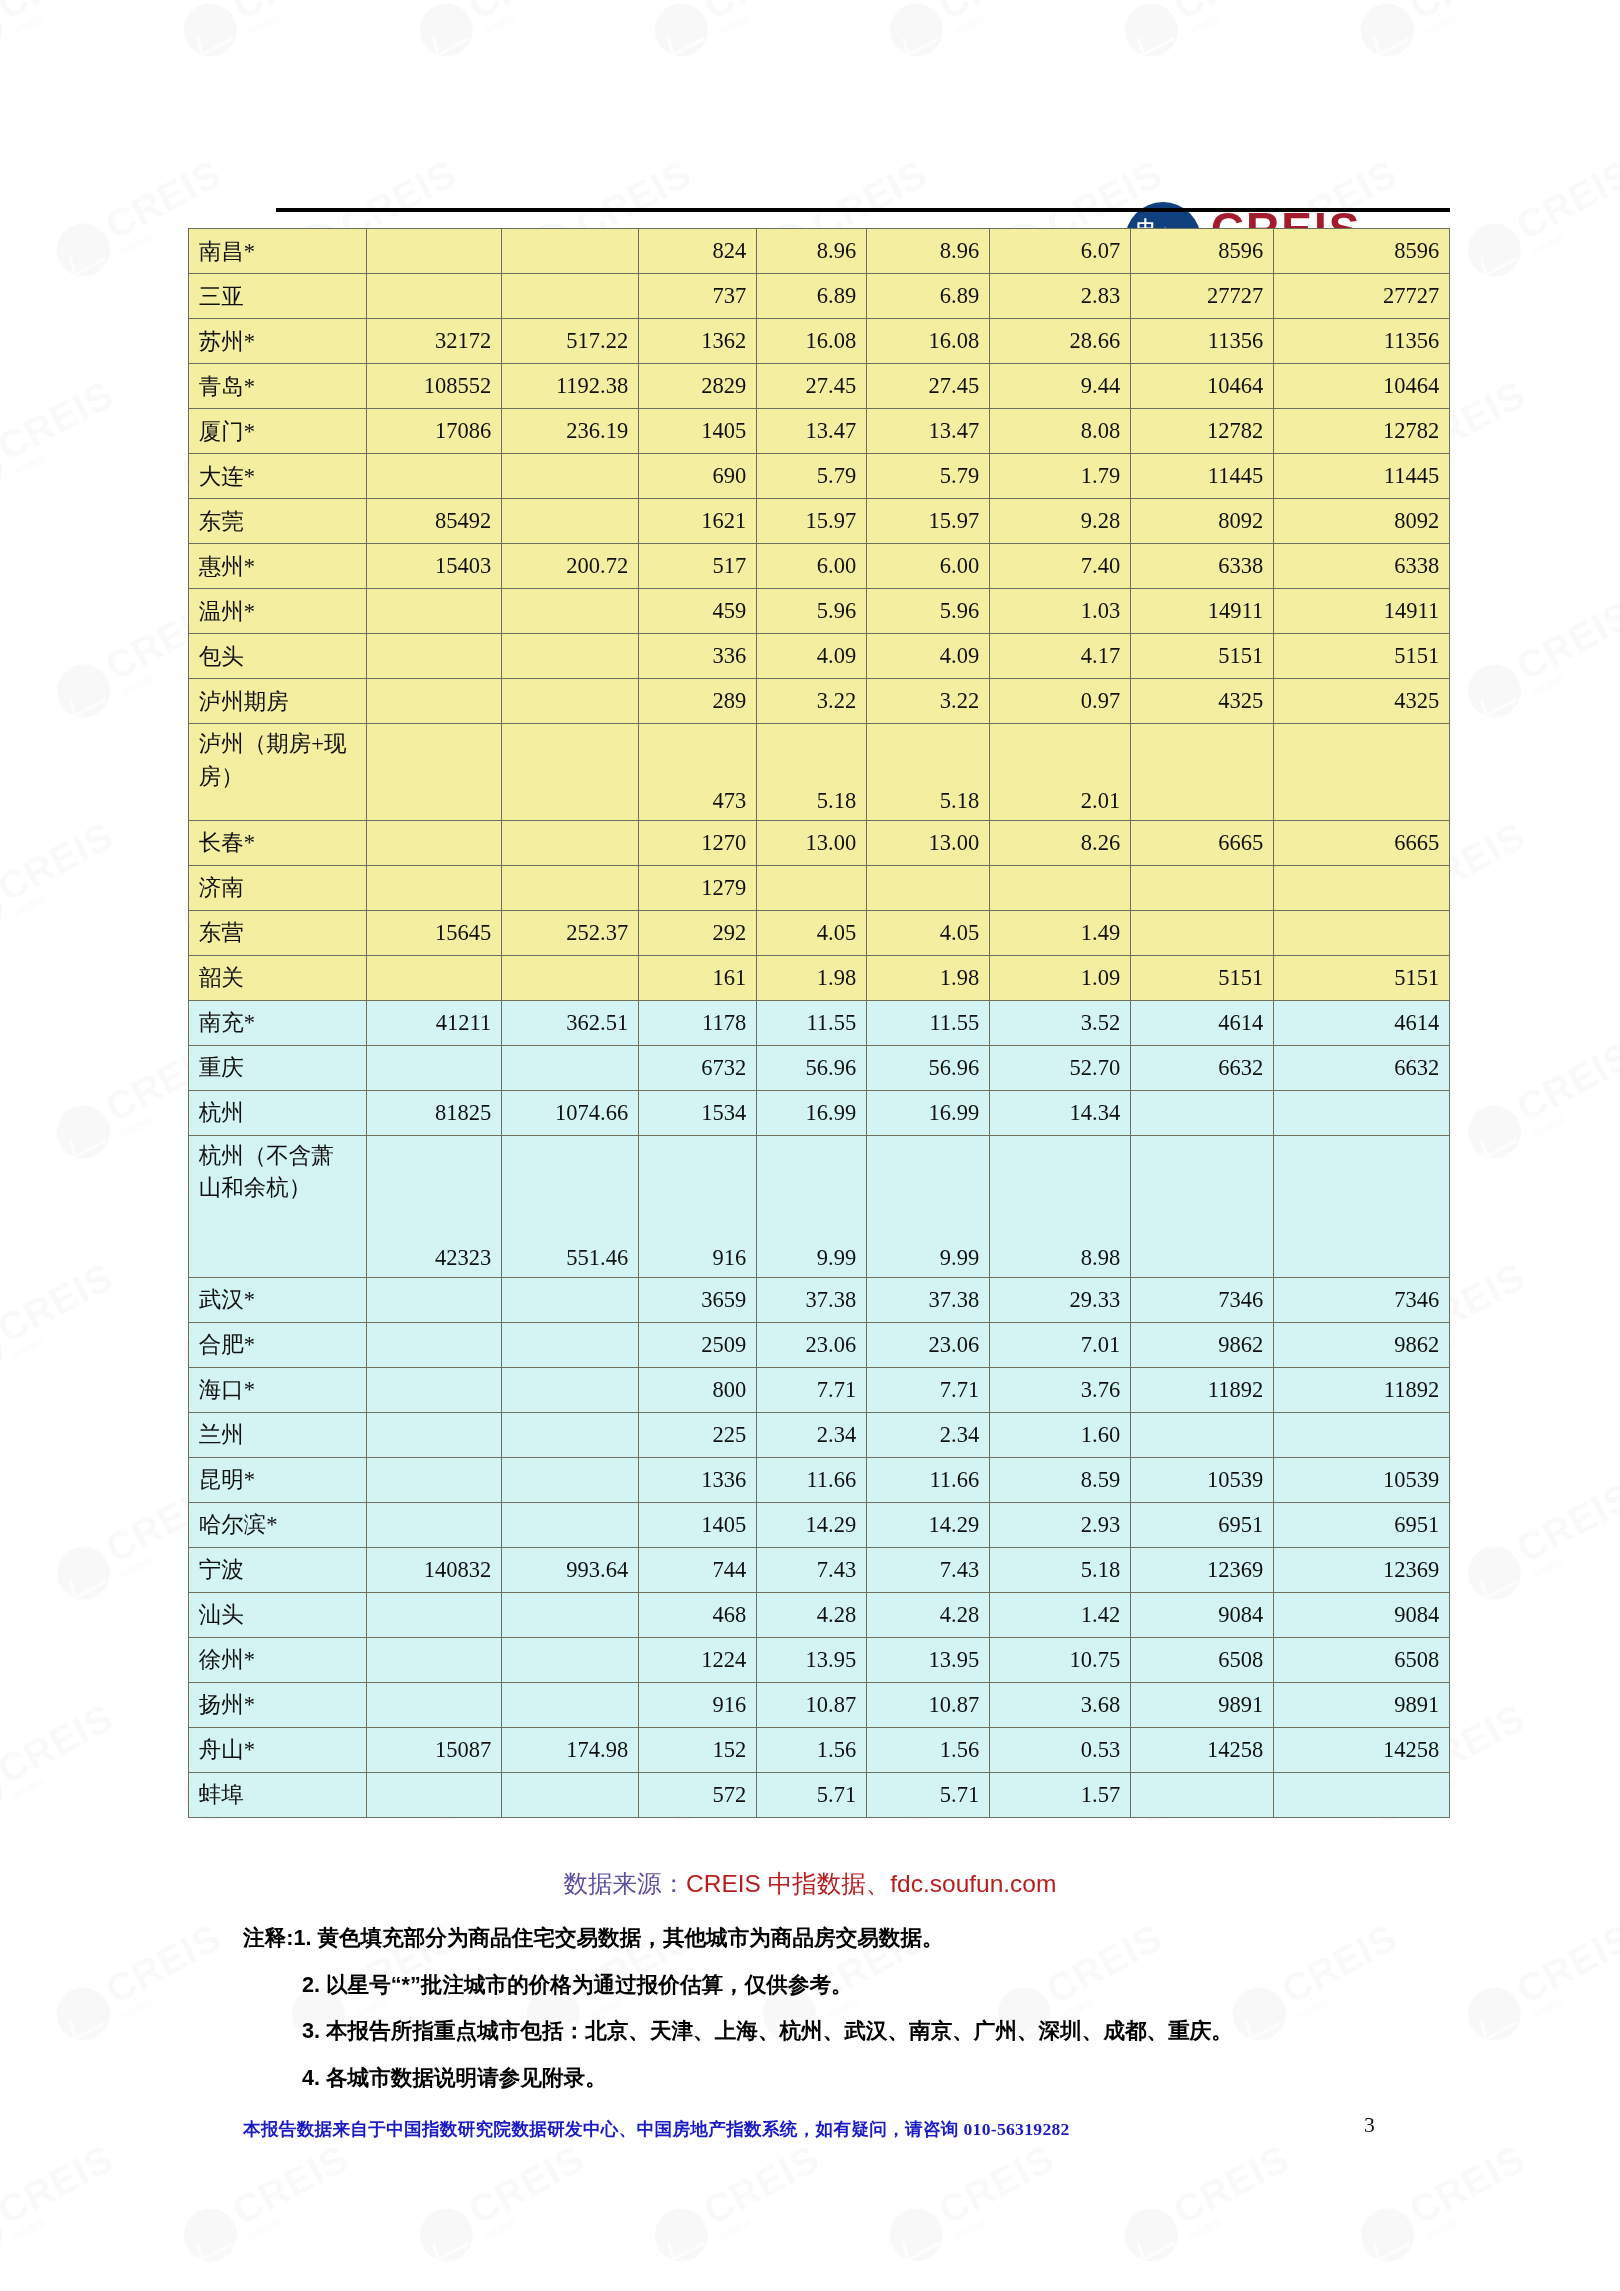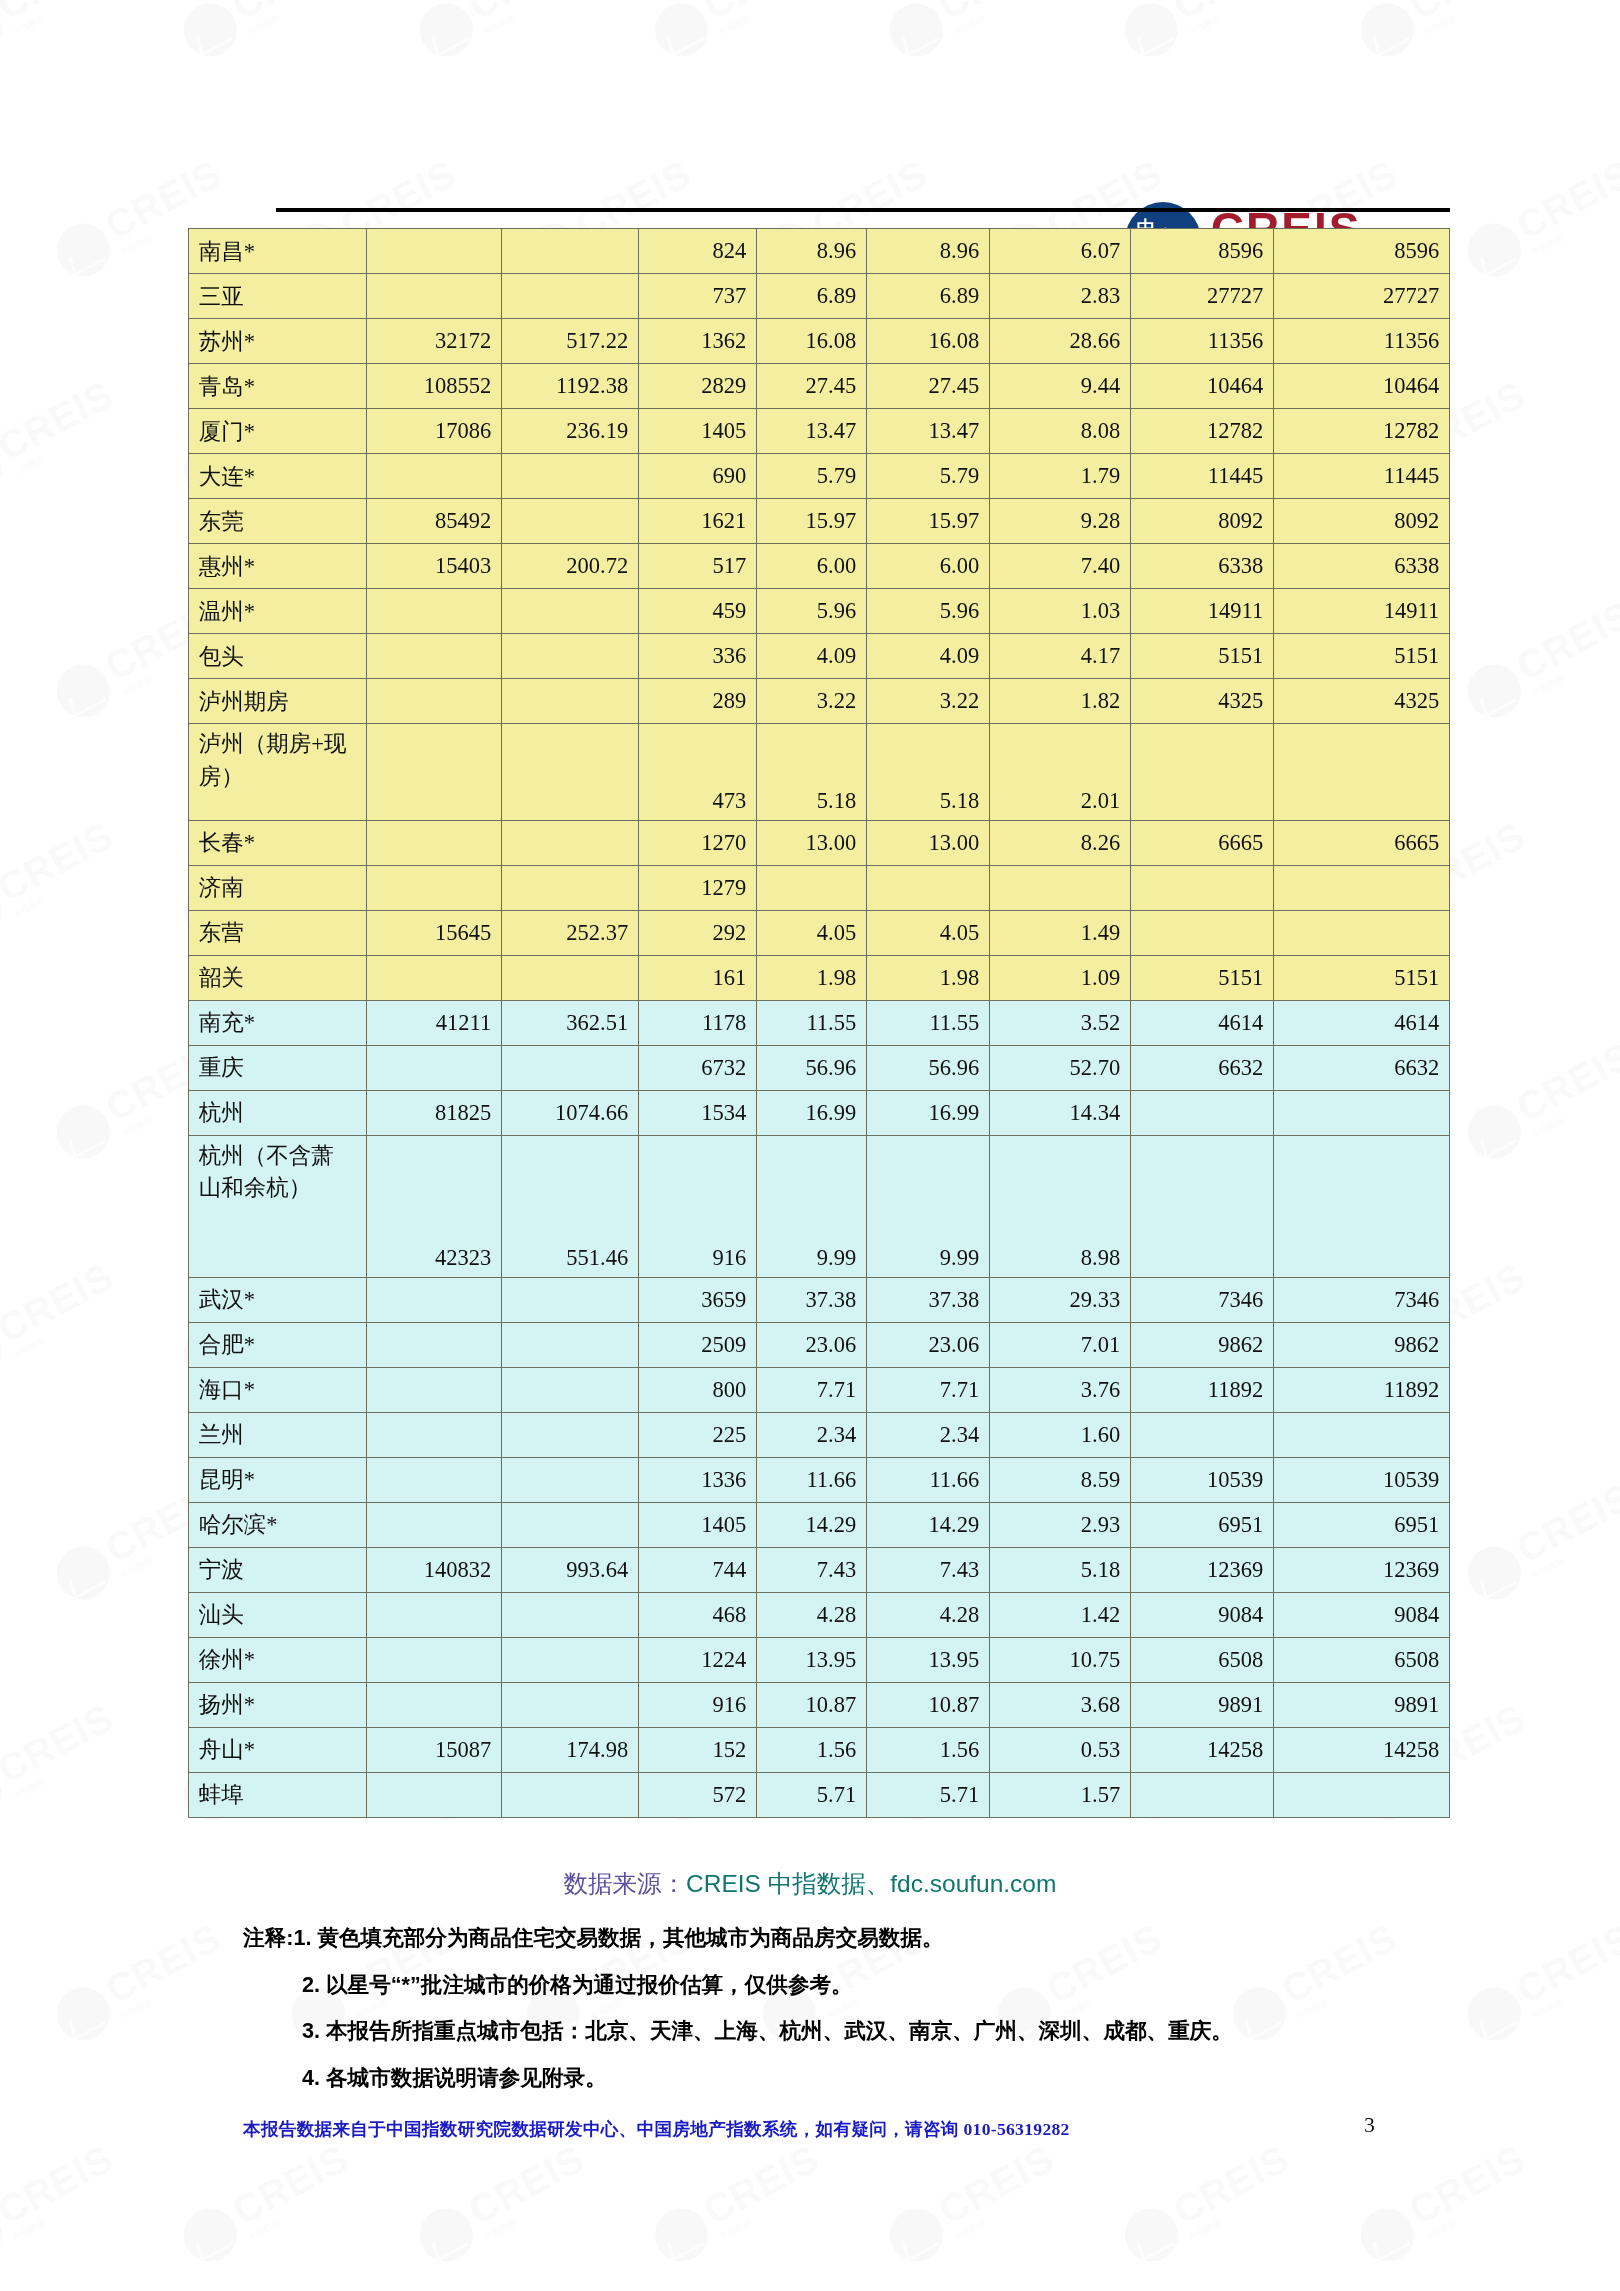--- a/index.html
+++ b/index.html
@@ -203,21 +203,21 @@
   #data-source {
     position: absolute;
     left: 0;
     top: 1867px;
     width: 1620px;
     text-align: center;
     font-size: 24.5px;
     white-space: nowrap;
   }
   #data-source .ds-label { color: #5b4fa0; }
-  #data-source .ds-value { color: #0f766e; font-family: "Liberation Sans", sans-serif; }
+  #data-source .ds-value { color: #b91c1c; font-family: "Liberation Sans", sans-serif; }
 
   #notes {
     position: absolute;
     left: 243px;
     top: 1923px;
     width: 1176px;
     font-family: "Liberation Sans", sans-serif;
     font-weight: bold;
     font-size: 21.6px;
     color: #000000;
@@ -936,21 +936,21 @@
           <td class="num">5151</td>
           <td class="num">5151</td>
         </tr>
         <tr class="yellow">
           <td class="city">泸州期房</td>
           <td class="num"></td>
           <td class="num"></td>
           <td class="num">289</td>
           <td class="num">3.22</td>
           <td class="num">3.22</td>
-          <td class="num">1.82</td>
+          <td class="num">0.97</td>
           <td class="num">4325</td>
           <td class="num">4325</td>
         </tr>
         <tr class="yellow tall">
           <td class="city multi">泸州（期房+现房）</td>
           <td class="num"></td>
           <td class="num"></td>
           <td class="num">473</td>
           <td class="num">5.18</td>
           <td class="num">5.18</td>

